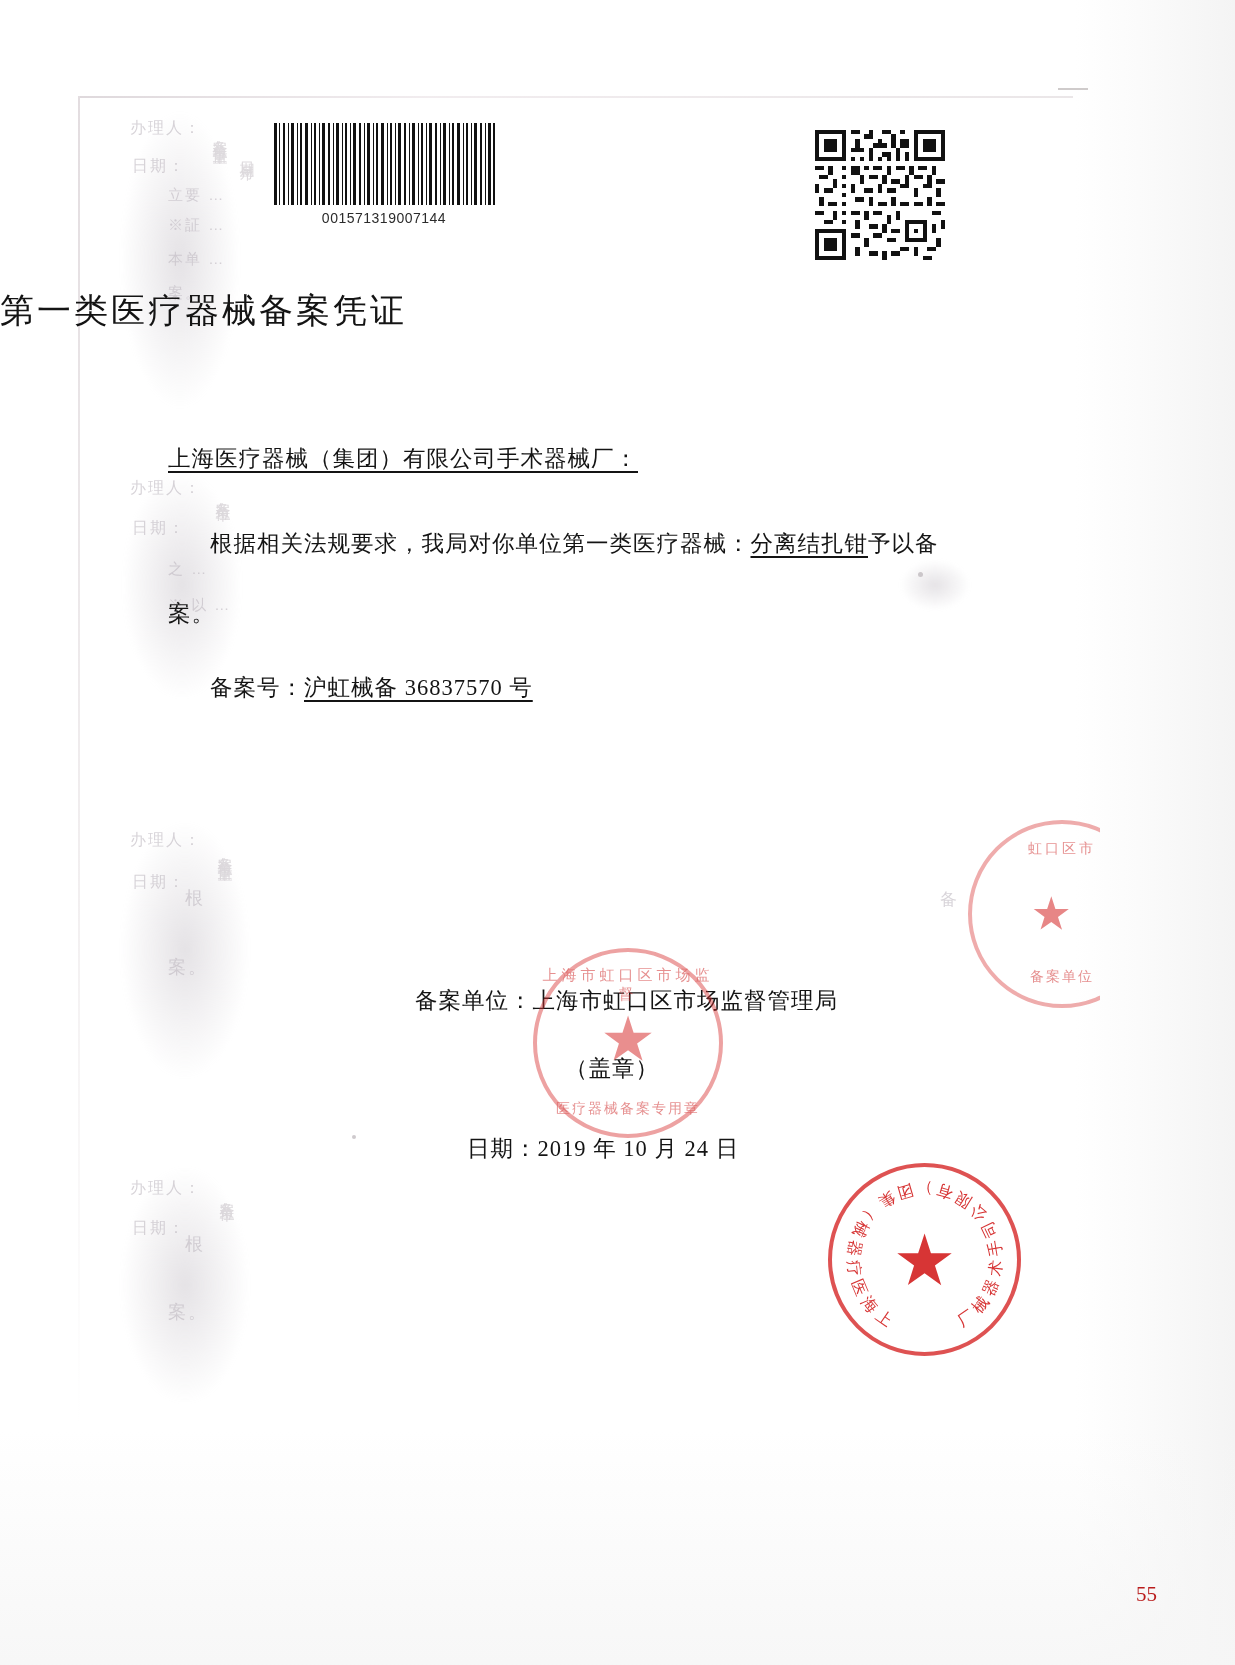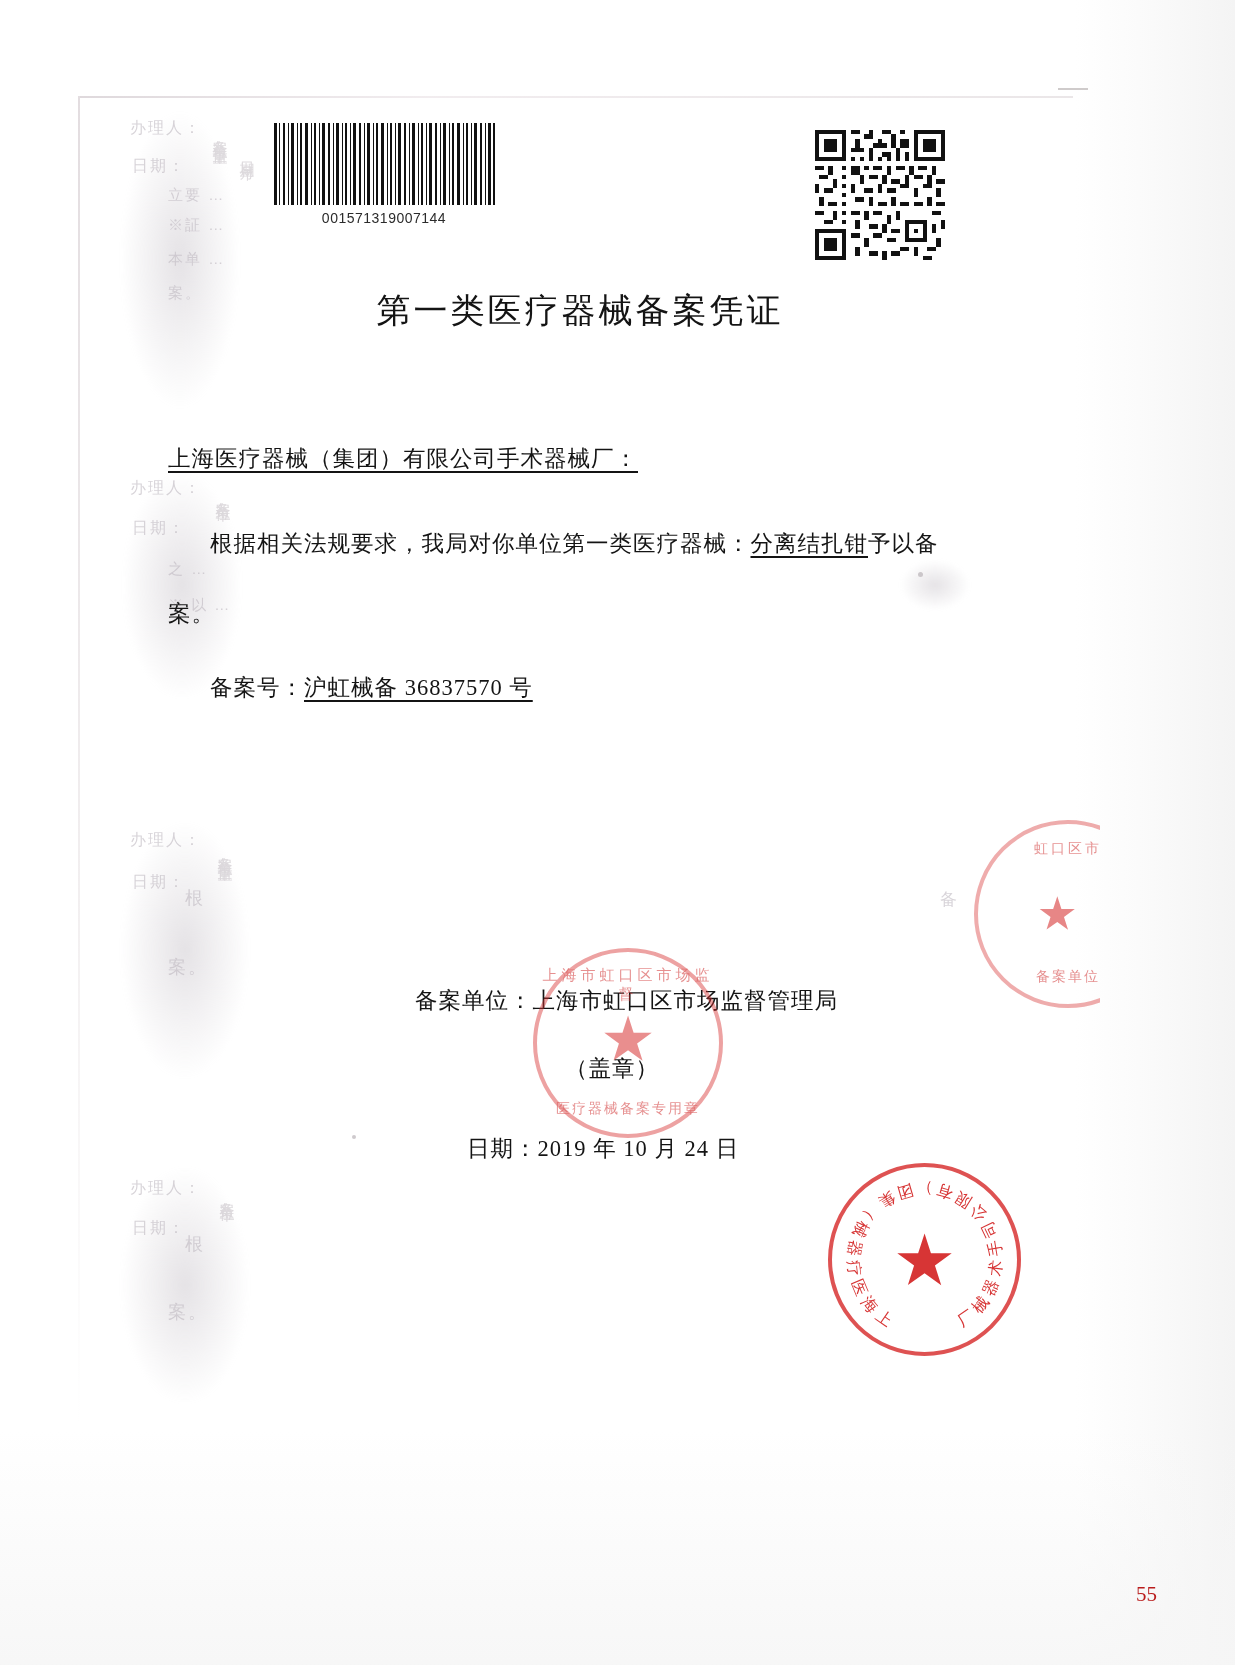--- a/index.html
+++ b/index.html
@@ -111,21 +111,21 @@
     position: absolute;
     left: 815px; top: 130px;
     width: 130px; height: 130px;
   }
 
   
   #doc-title {
     position: absolute;
     left: 0; top: 288px;
     width: 1160px;
-    text-align: center;
+    text-align: left;
     font-size: 34px;
     letter-spacing: 3px;
     color: #141414;
     font-family: "Liberation Serif", serif;
   }
 
   
   .body-text {
     position: absolute;
     font-size: 22.5px;
@@ -508,21 +508,21 @@
 
   <div class="body-text" id="issue-date">日期：2019 年 10 月 24 日</div>
 
   <div class="seal" id="seal-bureau">
     <div class="seal-arc-top">上海市虹口区市场监督</div>
     <div class="star">★</div>
     <div class="seal-arc-bottom">医疗器械备案专用章</div>
   </div>
 
   <div class="seal-clip">
-    <div class="seal" id="seal-edge" style="left:14px; top:10px;">
+    <div class="seal" id="seal-edge" style="left:8px; top:10px;">
       <div class="seal-arc-top">虹口区市</div>
       <div class="star">★</div>
       <div class="seal-arc-bottom">备案单位</div>
     </div>
   </div>
 
   <div class="seal" id="seal-company">
     <div class="seal-ring-text" id="company-ring">
         <span style="transform: translate(-41.2975px, 58.9789px) rotate(35deg) translate(-50%, -50%);">上</span>
         <span style="transform: translate(-56.0423px, 45.2025px) rotate(51.1111deg) translate(-50%, -50%);">海</span>

